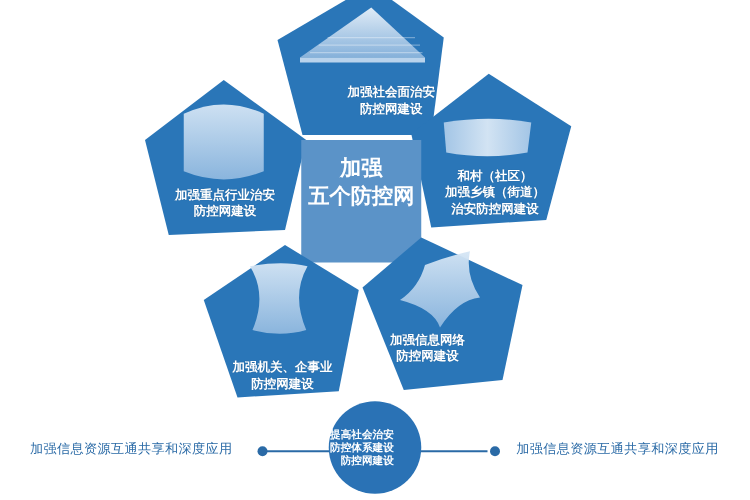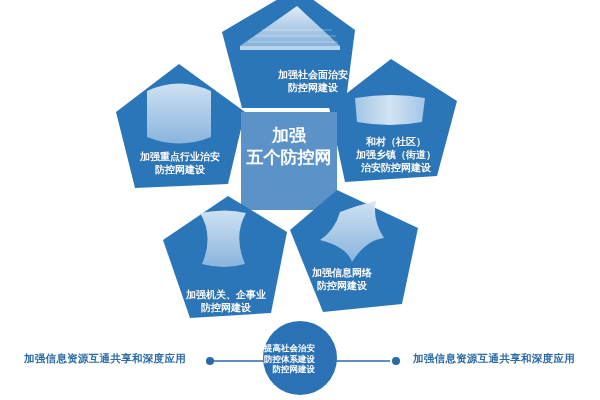--- a/index.html
+++ b/index.html
@@ -5,21 +5,21 @@
     html, body { margin: 0; padding: 0; }
     body { width: 600px; height: 400px; background: #ffffff; position: relative; overflow: hidden;
            font-family: "DejaVu Serif", "Liberation Serif", serif; }
     svg.diagram { position: absolute; left: 0; top: 0; }
     .label { position: absolute; color: #ffffff; font-weight: bold; text-align: center; line-height: 1.3;
              font-family: "DejaVu Sans", "Liberation Sans", sans-serif; text-shadow: 0 0 1px rgba(0,0,0,0.2); }
     .label span { display: block; white-space: nowrap; }
     .center-label { position: absolute; left: 241px; top: 124px; width: 96px; text-align: center; color: #ffffff;
                     font-weight: bold; font-size: 17px; line-height: 1.3; font-family: "DejaVu Serif", "Liberation Serif", serif; }
     .center-label span { display: block; white-space: nowrap; }
-    .side-text { position: absolute; top: 352px; font-size: 10.5px; font-weight: bold; color: #2a6aa6; white-space: nowrap;
+    .side-text { position: absolute; top: 352px; font-size: 10.5px; font-weight: normal; color: #2a6aa6; white-space: nowrap;
                  font-family: "DejaVu Serif", "Liberation Serif", serif; letter-spacing: 0.3px; }
     .hub-label { position: absolute; left: 263px; top: 343px; width: 52px; text-align: right; color: #ffffff;
                  font-size: 8.5px; font-weight: bold; line-height: 1.25; font-family: "DejaVu Sans", "Liberation Sans", sans-serif; }
     .hub-label span { display: block; white-space: nowrap; }
   </style>
 </head>
 <body>
 
 <svg class="diagram" width="600" height="400" viewBox="0 0 600 400">
   <defs>

